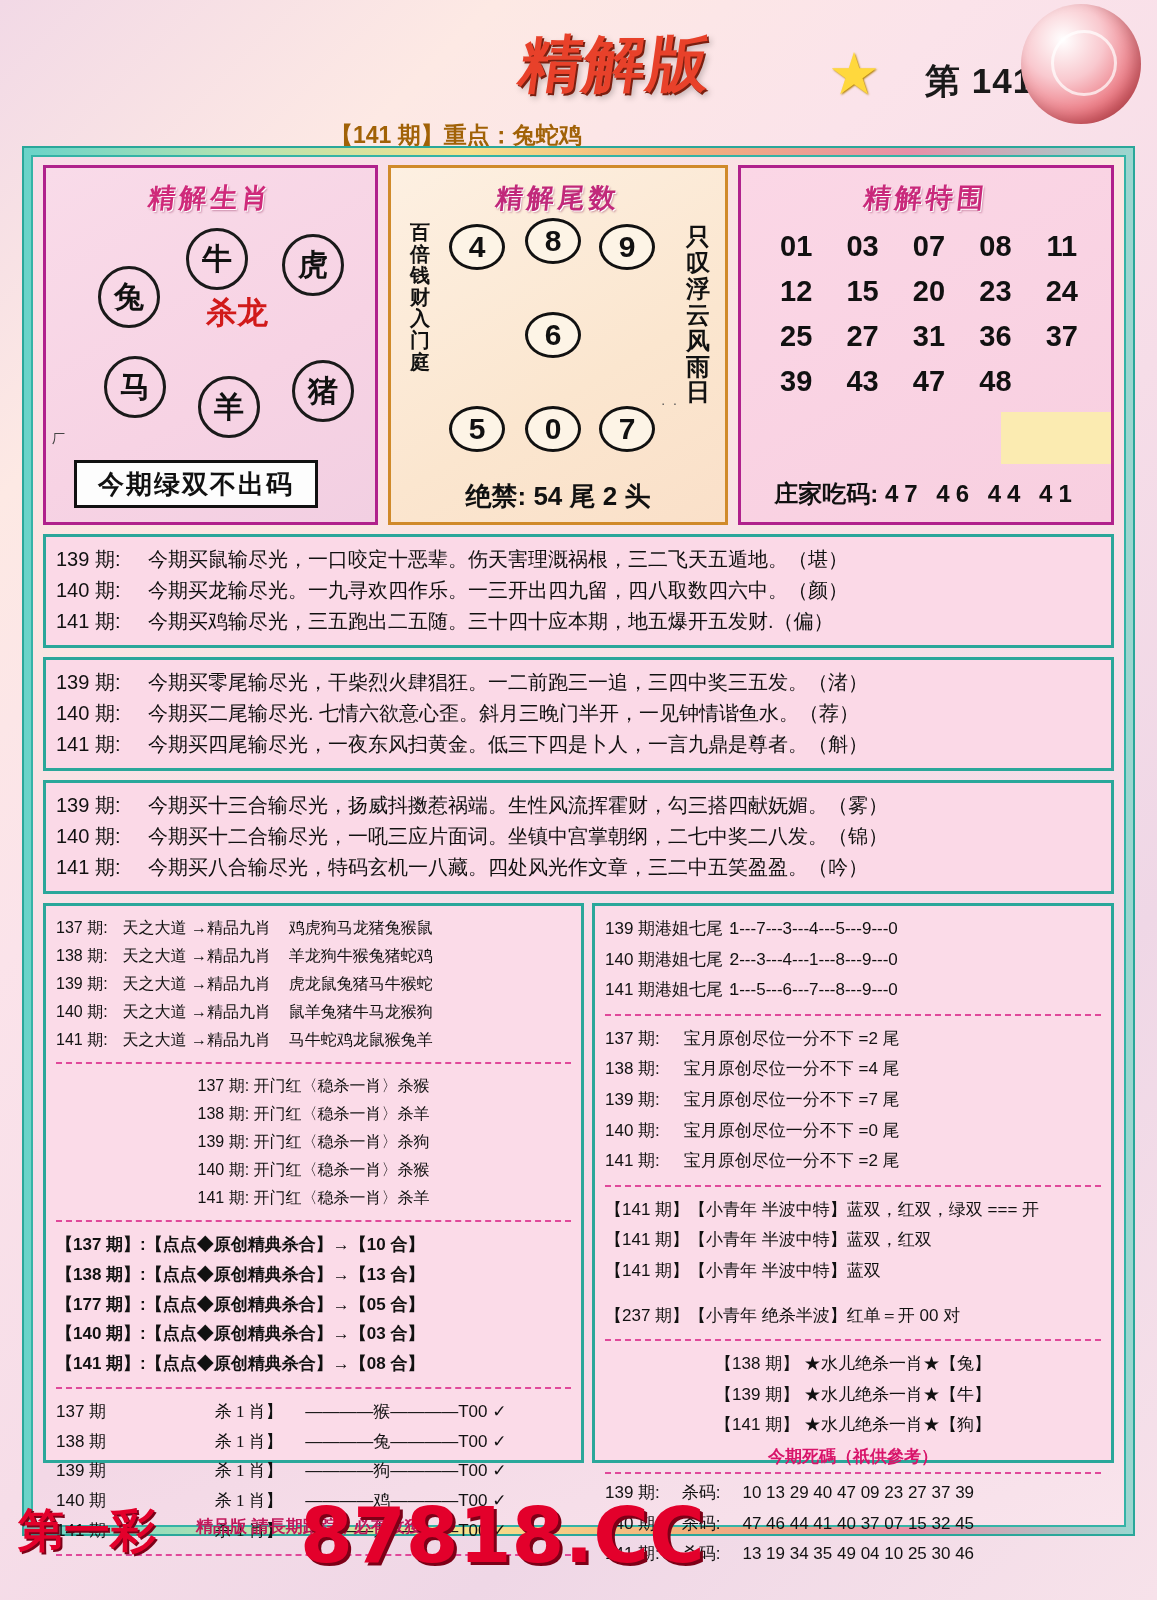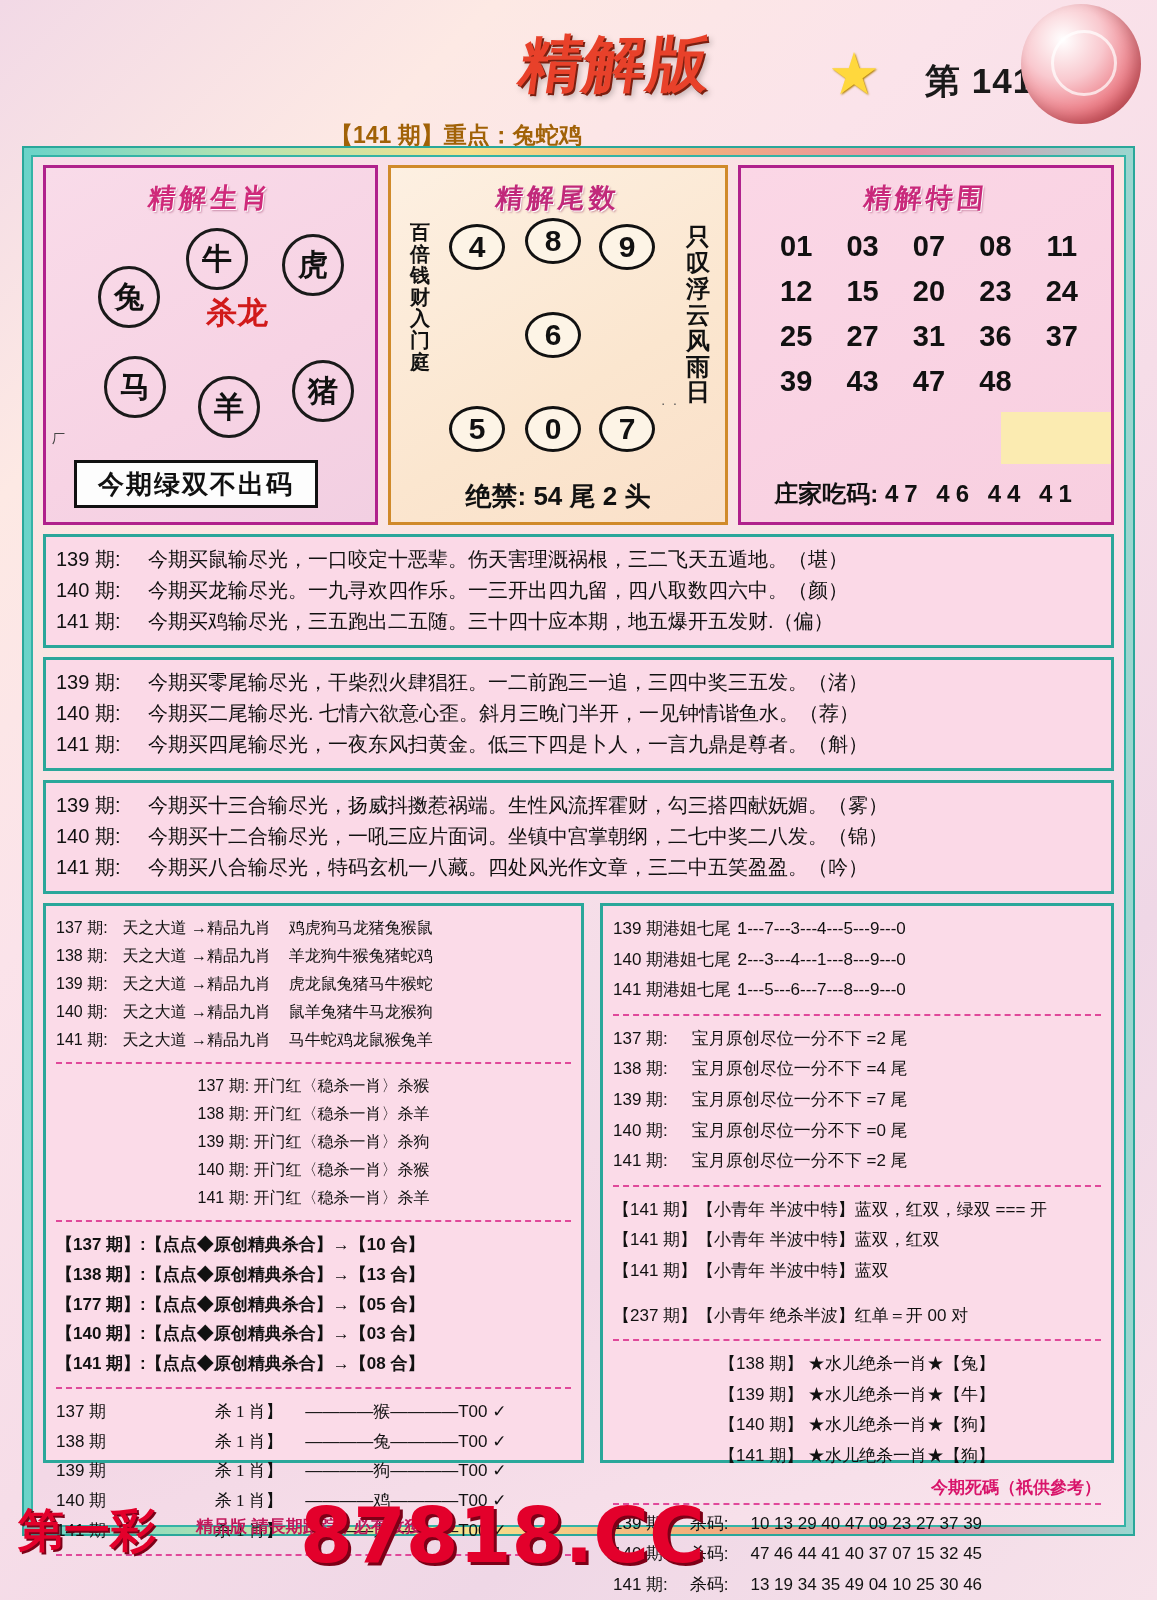--- a/index.html
+++ b/index.html
@@ -232,21 +232,21 @@
     align-items: baseline;
     font-size: 20px;
     color: #111;
     line-height: 1.55;
     white-space: nowrap;
   }
   .verse-row .lbl { width: 92px; font-weight: normal; }
   .verse-row .txt { flex: 1; }
 
   
-  .bottom-row { display: flex; gap: 16px; margin-top: 9px; height: 560px; }
+  .bottom-row { display: flex; gap: 8px; margin-top: 9px; height: 560px; }
   .bcol {
     border: 3px solid #2aa79a;
     background: #fbdbe8;
     padding: 8px 10px;
     position: relative;
   }
   .bleft { width: 541px; }
   .bright { flex: 1; }
 
   .dash-sep {
@@ -272,21 +272,21 @@
 
   .rrow {
     font-size: 17px;
     color: #111;
     line-height: 1.8;
     white-space: nowrap;
   }
   .rrow .k { display:inline-block; width: 120px; }
   .rrow.center { text-align:center; }
   .red-title {
-    text-align: right;
+    text-align: center;
     color: #d8146a;
     font-weight: bold;
     font-size: 17px;
     margin: 4px 0 2px;
   }
 
   
   .footer-wm {
     position: absolute;
     left: 0; bottom: 4px;
@@ -589,21 +589,20 @@
         <div class="rrow">【141 期】【小青年  半波中特】蓝双</div>
         <div class="rrow" style="height:14px"></div>
         <div class="rrow">【237 期】【小青年  绝杀半波】红单＝开 00 对</div>
       </div>
 
       <hr class="dash-sep">
 
       <div>
         <div class="rrow center">【138 期】 ★水儿绝杀一肖★【兔】</div>
         <div class="rrow center">【139 期】 ★水儿绝杀一肖★【牛】</div>
-        <div class="rrow center">【140 期】 ★水儿绝杀一肖★【狗】</div>
         <div class="rrow center">【141 期】 ★水儿绝杀一肖★【狗】</div>
       </div>
 
       <div class="red-title">今期死碼（祇供參考）</div>
       <hr class="dash-sep" style="margin:4px 0">
 
       <div>
         <div class="rrow">
           <span class="k" style="width:72px">139 期:</span>
           <span style="display:inline-block;width:56px">杀码:</span>

